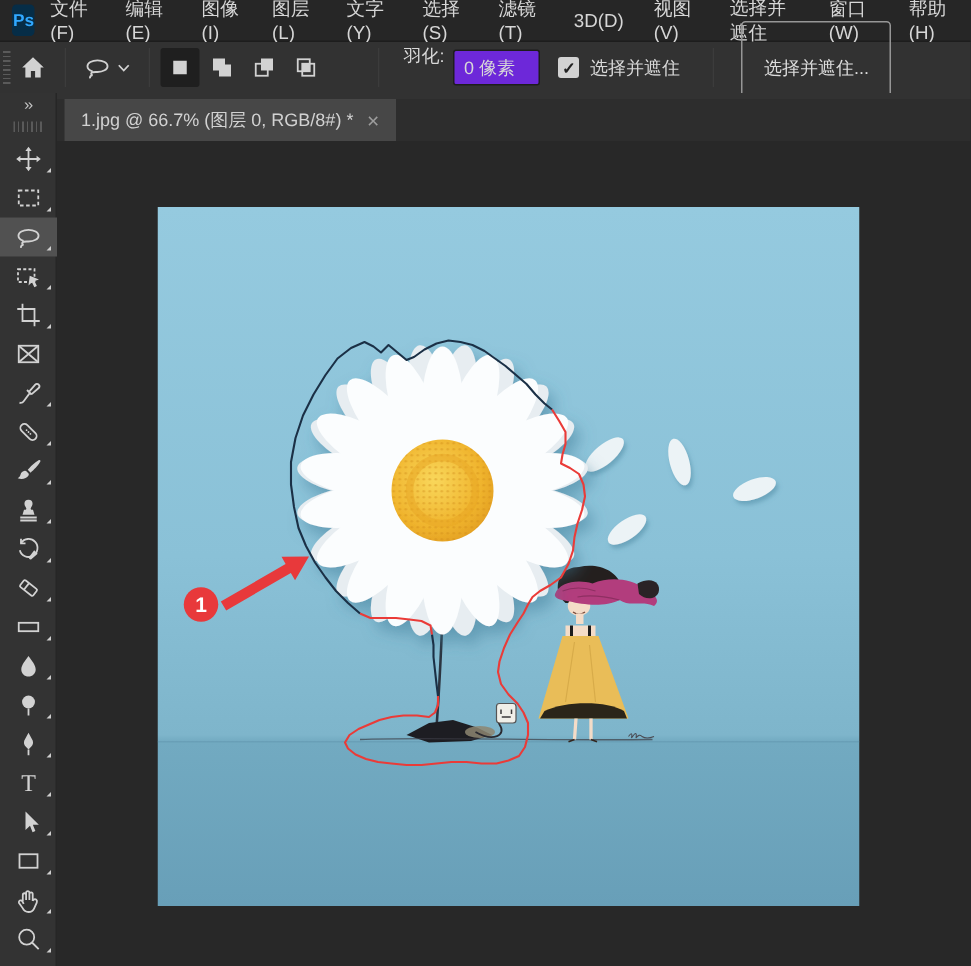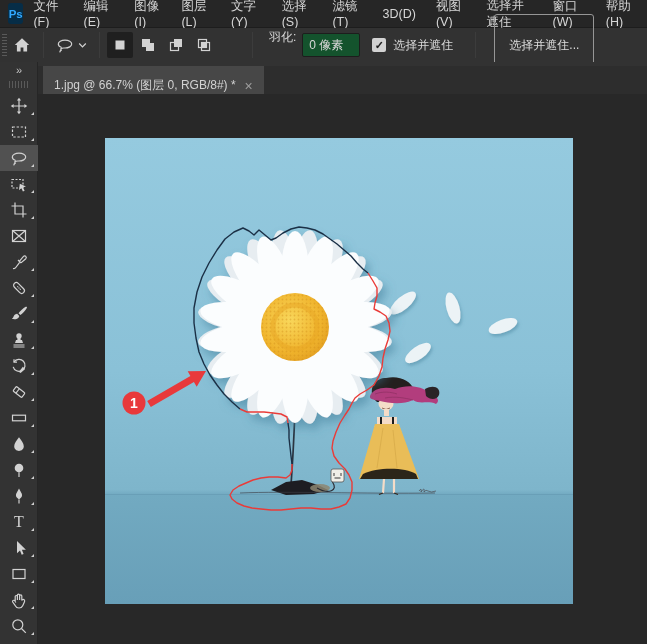--- a/index.html
+++ b/index.html
@@ -22,32 +22,32 @@
   .optionsbar { position:absolute; left:0; top:28px; width:647px; height:34px; background:#323232;
     display:flex; align-items:center; color:#d8d8d8; font-size:12px; }
   .grip-v { width:5px; height:22px; margin-left:2px;
     background:repeating-linear-gradient(0deg,#5a5a5a 0 1px,transparent 1px 3px); }
   .sep { width:1px; height:26px; background:#262626; border-right:1px solid #3c3c3c; margin:0 6px; }
   .ob-btn { width:30px; height:28px; display:flex; align-items:center; justify-content:center; }
   .tool-preset { display:flex; align-items:center; gap:4px; padding:0 6px; }
   .mode-btn { width:26px; height:26px; margin:0 1px; display:flex; align-items:center; justify-content:center; border-radius:2px; }
   .mode-btn.active { background:#1f1f1f; }
   .feather-label { margin:0 6px 15px 10px; }
-  .feather-input { width:58px; height:22px; background:#14532d; border:1px solid #1d1d1d; border-radius:2px;
+  .feather-input { width:58px; height:22px; background:#6d28d9; border:1px solid #1d1d1d; border-radius:2px;
     color:#d8d8d8; font-size:12px; padding:11px 6px; font-family:"Liberation Sans", sans-serif; }
   .checkbox { width:14px; height:14px; background:#d2d2d2; border-radius:2px; margin:0 7px 0 12px;
     display:flex; align-items:center; justify-content:center; color:#222; font-size:11px; font-weight:bold; }
   .select-mask-btn { margin-left:12px; padding:22px 14px; border:1px solid #969696; border-radius:3px;
     background:transparent; color:#dcdcdc; font-size:12px; font-family:"Liberation Sans", sans-serif; }
 
   
   .tabstrip { position:absolute; left:38px; top:62px; width:609px; height:32px; background:#2d2d2d; }
   .tabstrip::before { content:""; position:absolute; left:0; top:0; width:100%; height:4px; background:#323232; }
   .tab { position:absolute; left:5px; top:4px; height:28px; background:#474747; color:#d2d2d2;
-    font-size:12px; display:flex; align-items:flex-end; padding:0 11px; gap:9px; }
+    font-size:12px; display:flex; align-items:center; padding:0 11px; gap:9px; }
   .tab-close { color:#9d9d9d; font-size:14px; }
 
   
   .toolbar { position:absolute; left:0; top:62px; width:38px; height:582px; background:#333333;
     border-right:1px solid #262626; }
   .tb-collapse { height:16px; display:flex; align-items:center; justify-content:center;
     color:#c4c4c4; font-size:11px; letter-spacing:-1px; }
   .tb-grip { height:7px; margin:3px 9px 5px 9px;
     background:repeating-linear-gradient(90deg,#5a5a5a 0 1px,transparent 1px 3px); }
   .tool { position:relative; width:38px; height:26px; display:flex; align-items:center; justify-content:center; }

